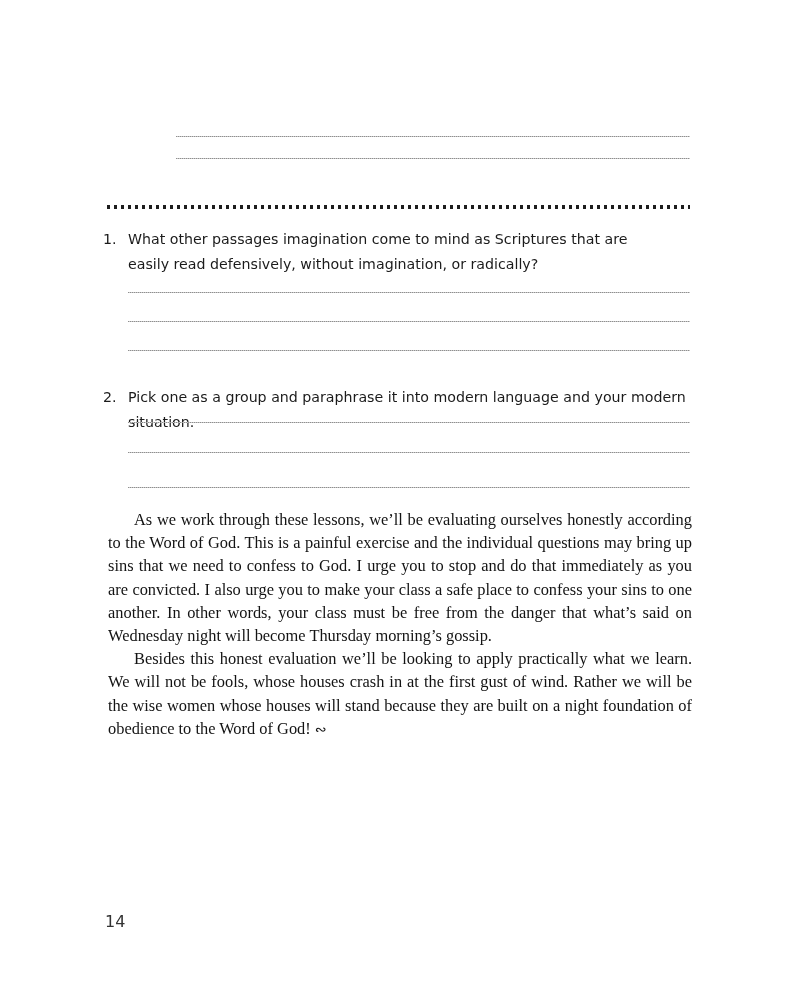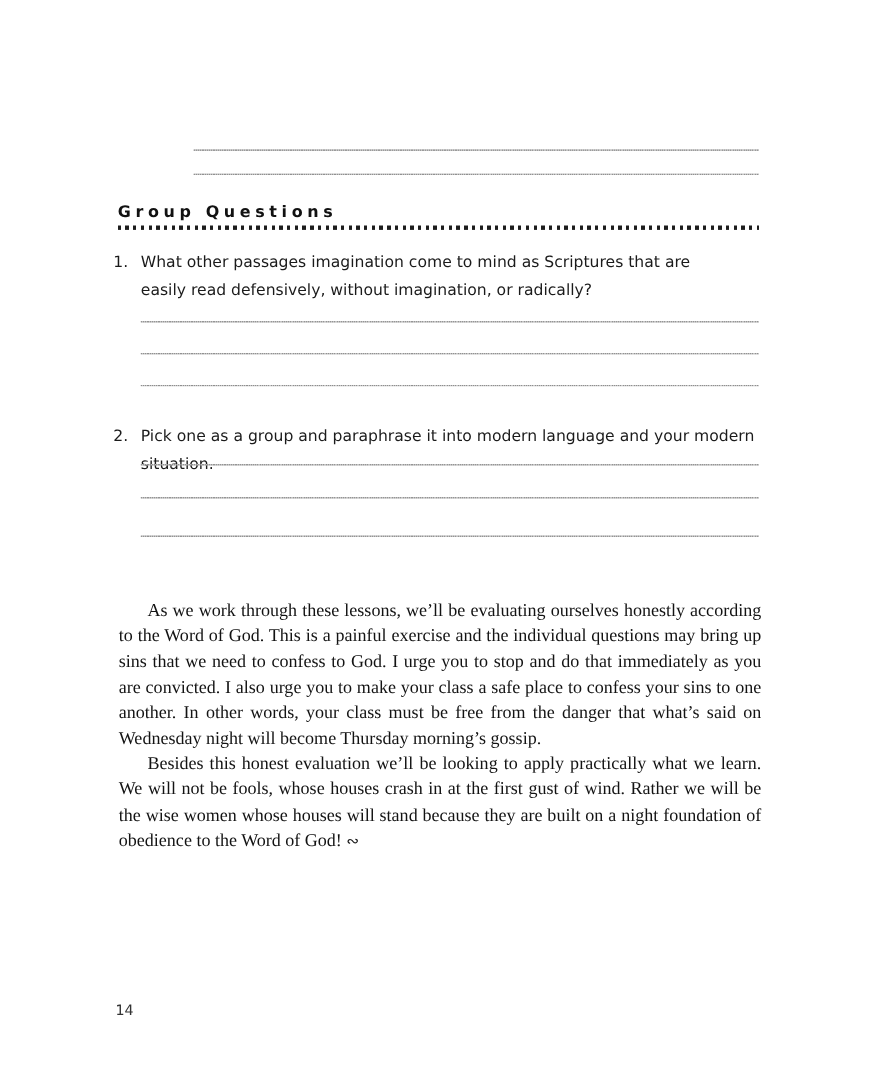--- a/index.html
+++ b/index.html
@@ -107,21 +107,21 @@
   .a1-3 { top: 350px; }
 
   .a2-1 { top: 422px; }
   .a2-2 { top: 452px; }
   .a2-3 { top: 487px; }
 
   
   .body-block {
     position: absolute;
     left: 108px;
-    top: 543px;
+    top: 508px;
     width: 584px;
     font-family: "Liberation Serif", serif;
     font-size: 16.4px;
     line-height: 23.2px;
     text-align: justify;
     color: #131313;
   }
   .body-block p {
     margin: 0;
     text-indent: 26px;
@@ -132,34 +132,33 @@
     padding-left: 4px;
     letter-spacing: 0;
   }
 
   
   .folio {
     position: absolute;
     left: 105px;
     top: 912px;
     font-family: "DejaVu Sans", sans-serif;
-    font-size: 13px;
+    font-size: 16px;
     color: #333333;
   }
 </style>
 </head>
 <body>
 
 <div class="page">
 
 
   <div class="rule top-rule r1"></div>
   <div class="rule top-rule r2"></div>
 
-  <div class="section-head">Group Questions</div>
   <div class="dotted-rule"></div>
 
   <div class="question" id="question-1">
     <span class="q-num">1.</span>
     <span class="q-text">What other passages imagination come to mind as Scriptures that are easily read defensively, without imagination, or radically?</span>
   </div>
   <div class="rule answer-rule a1-1"></div>
   <div class="rule answer-rule a1-2"></div>
   <div class="rule answer-rule a1-3"></div>
 

